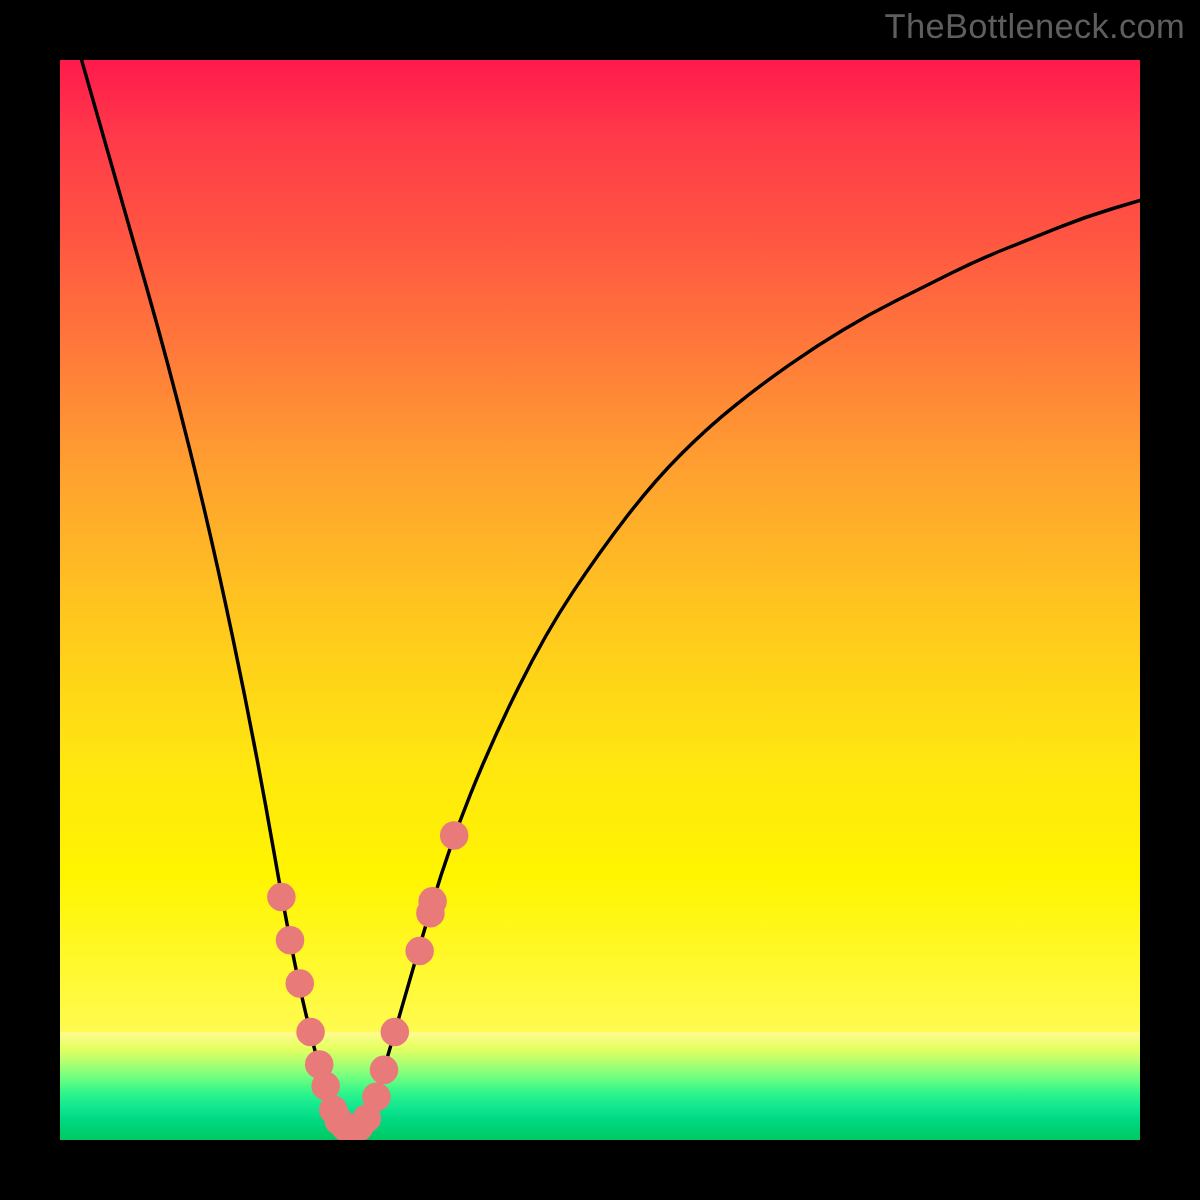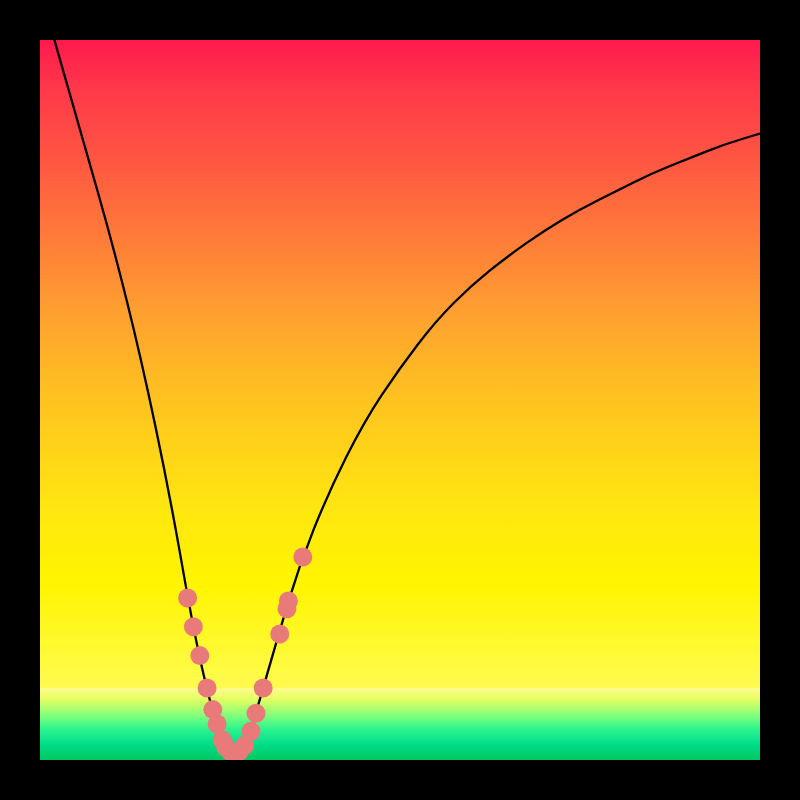--- a/index.html
+++ b/index.html
@@ -74,20 +74,21 @@
     left: 0;
     top: 0;
     width: 720px;
     height: 720px;
   }
 </style>
 </head>
 <body>
 
 <div class="stage">
+  <div class="watermark">TheBottleneck.com</div>
 
   <div class="plot-area">
     <div class="bg-main"></div>
     <div class="bg-green"></div>
 
     <svg class="curve" viewBox="0 0 720 720">
       <path id="curve-path" fill="none" stroke="#000000" stroke-width="2.3" stroke-linecap="round" d="M 14.40 0.00 Q 43.20 100.80 57.60 151.20 Q 72.00 201.60 86.40 259.20 Q 100.80 316.80 115.20 385.20 Q 129.60 453.60 142.20 525.60 Q 154.80 597.60 163.80 635.40 Q 172.80 673.20 178.20 689.40 Q 183.60 705.60 189.00 709.20 Q 194.40 712.80 199.80 709.20 Q 205.20 705.60 210.60 689.40 Q 216.00 673.20 226.80 635.40 Q 237.60 597.60 248.40 561.60 Q 259.20 525.60 273.60 489.60 Q 288.00 453.60 306.00 417.60 Q 324.00 381.60 342.00 354.60 Q 360.00 327.60 378.00 304.20 Q 396.00 280.80 414.00 262.80 Q 432.00 244.80 450.00 230.40 Q 468.00 216.00 486.00 203.40 Q 504.00 190.80 522.00 180.00 Q 540.00 169.20 558.00 160.20 Q 576.00 151.20 594.00 142.20 Q 612.00 133.20 630.00 126.00 Q 648.00 118.80 666.00 111.60 Q 684.00 104.40 702.00 99.00 T 720.00 93.60"></path>
       <g id="dots-group">
           <circle cx="147.60" cy="558.00" r="9.5" fill="#e97a7a"></circle>
           <circle cx="153.36" cy="586.80" r="9.5" fill="#e97a7a"></circle>

